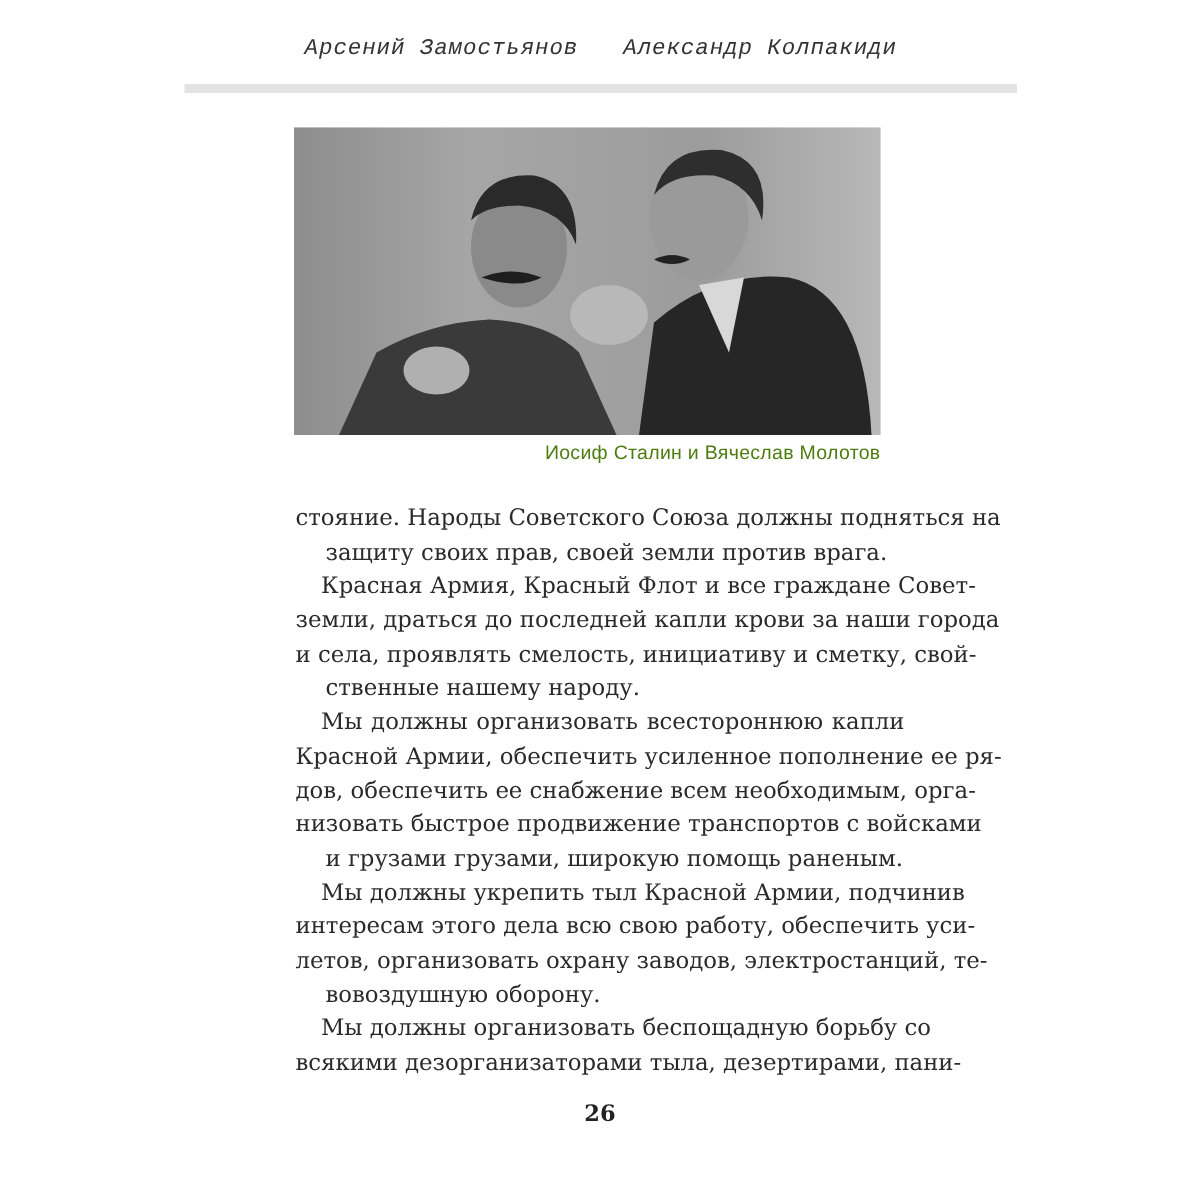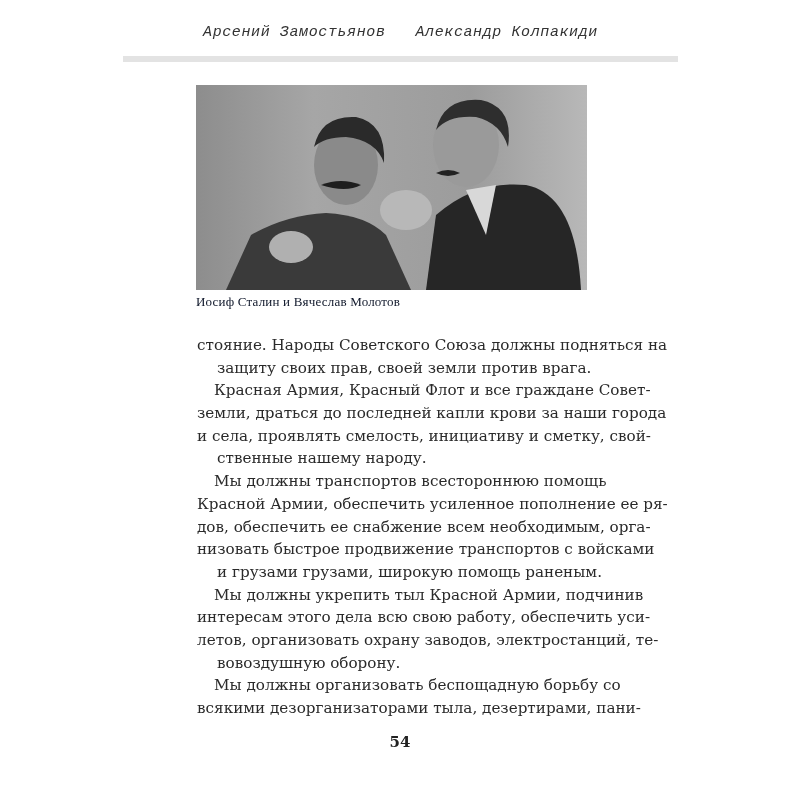--- a/index.html
+++ b/index.html
@@ -45,24 +45,24 @@
       height: 205px;
       overflow: hidden;
       background: linear-gradient(90deg, #8a8a8a 0%, #a9a9a9 25%, #9a9a9a 60%, #b5b5b5 100%);
     }
     .photo svg { width: 100%; height: 100%; display: block; }
     .caption {
       position: absolute;
       top: 294px;
       left: 196px;
       width: 391px;
-      text-align: left;
-      font-family: Liberation Serif, serif;
+      text-align: right;
+      font-family: Liberation Sans, sans-serif;
       font-size: 13px;
-      color: #0f172a;
+      color: #4d7c0f;
       letter-spacing: 0.2px;
     }
     .body-text {
       position: absolute;
       top: 334px;
       left: 197px;
       width: 406px;
       font-size: 15.2px;
       line-height: 22.7px;
       color: #2a2a2a;
@@ -127,26 +127,26 @@
 </div>
 <div class="caption">Иосиф Сталин и Вячеслав Молотов</div>
 
 <div class="body-text">
   <span class="line">стояние. Народы Советского Союза должны подняться на</span>
   <span class="line last">защиту своих прав, своей земли против врага.</span>
   <span class="line indent">Красная Армия, Красный Флот и все граждане Совет-</span>
   <span class="line">земли, драться до последней капли крови за наши города</span>
   <span class="line">и села, проявлять смелость, инициативу и сметку, свой-</span>
   <span class="line last">ственные нашему народу.</span>
-  <span class="line indent">Мы должны транспортов всестороннюю помощь</span>
+  <span class="line indent">Мы должны организовать всестороннюю капли</span>
   <span class="line">Красной Армии, обеспечить усиленное пополнение ее ря-</span>
   <span class="line">дов, обеспечить ее снабжение всем необходимым, орга-</span>
   <span class="line">низовать быстрое продвижение транспортов с войсками</span>
   <span class="line last">и грузами грузами, широкую помощь раненым.</span>
   <span class="line indent">Мы должны укрепить тыл Красной Армии, подчинив</span>
   <span class="line">интересам этого дела всю свою работу, обеспечить уси-</span>
   <span class="line">летов, организовать охрану заводов, электростанций, те-</span>
   <span class="line last">вовоздушную оборону.</span>
   <span class="line indent">Мы должны организовать беспощадную борьбу со</span>
   <span class="line">всякими дезорганизаторами тыла, дезертирами, пани-</span>
 </div>
 
-<div class="page-number">54</div>
+<div class="page-number">26</div>
 
 </body></html>

